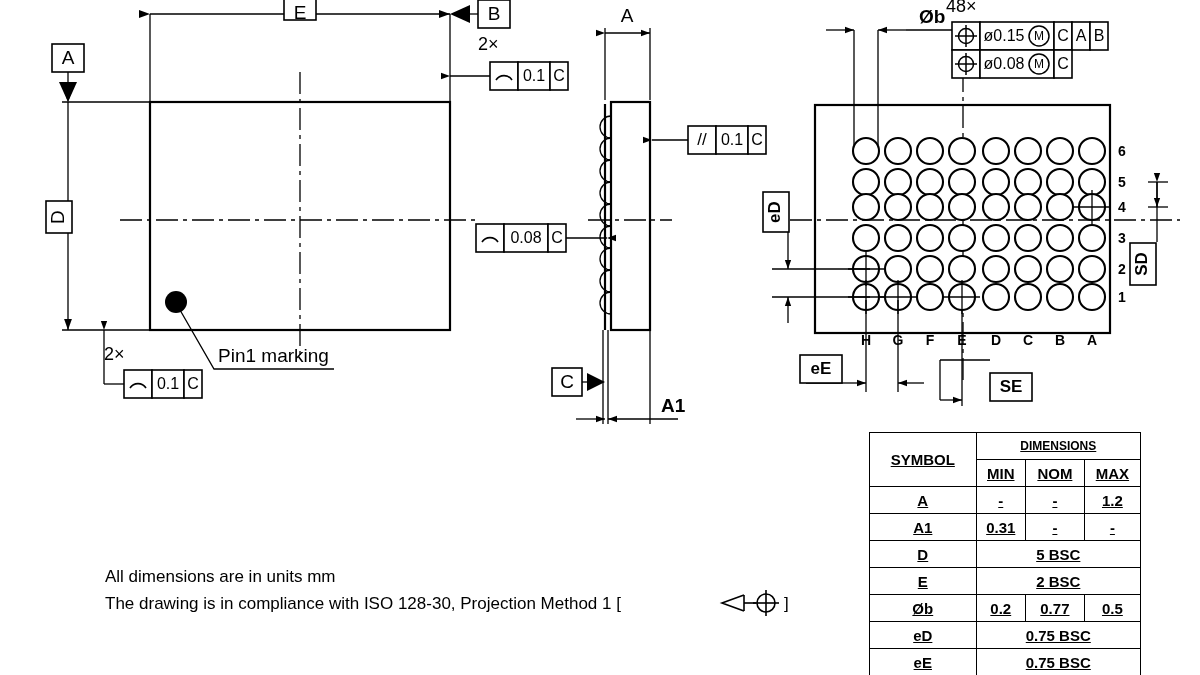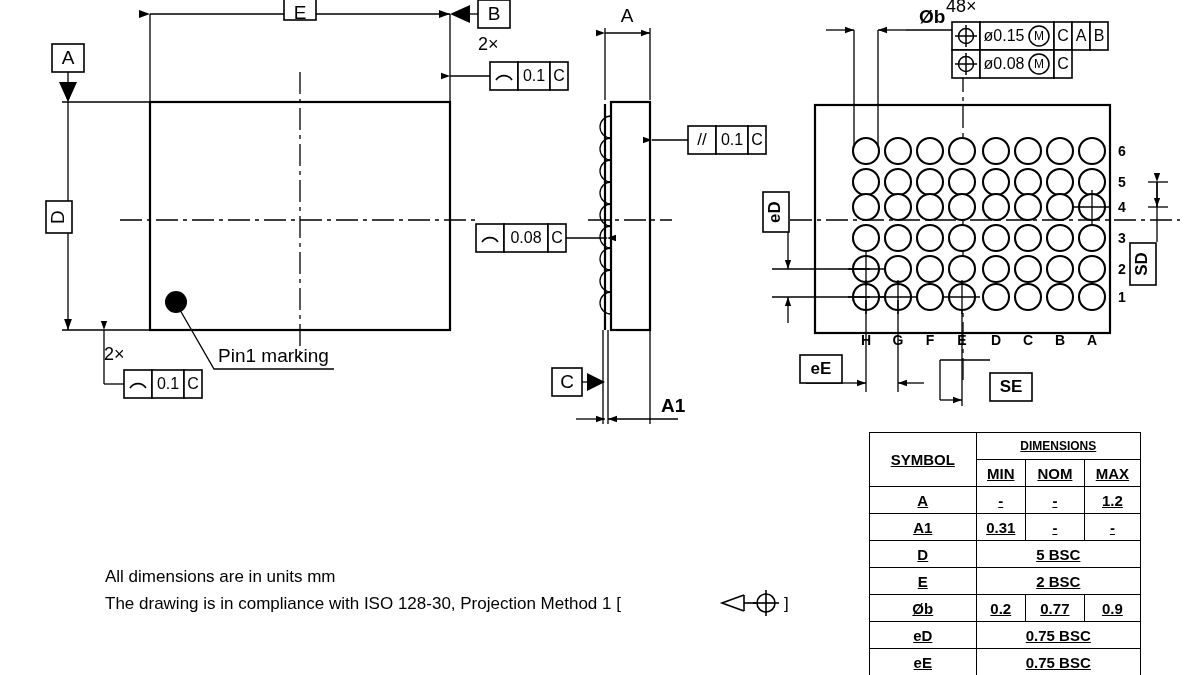--- a/index.html
+++ b/index.html
@@ -362,21 +362,21 @@
         <td colspan="3">5 BSC</td>
       </tr>
       <tr>
         <td>E</td>
         <td colspan="3">2 BSC</td>
       </tr>
       <tr>
         <td>Øb</td>
         <td>0.2</td>
         <td>0.77</td>
-        <td>0.9</td>
+        <td>0.5</td>
       </tr>
       <tr>
         <td>eD</td>
         <td colspan="3">0.75 BSC</td>
       </tr>
       <tr>
         <td>eE</td>
         <td colspan="3">0.75 BSC</td>
       </tr>
     </tbody>

